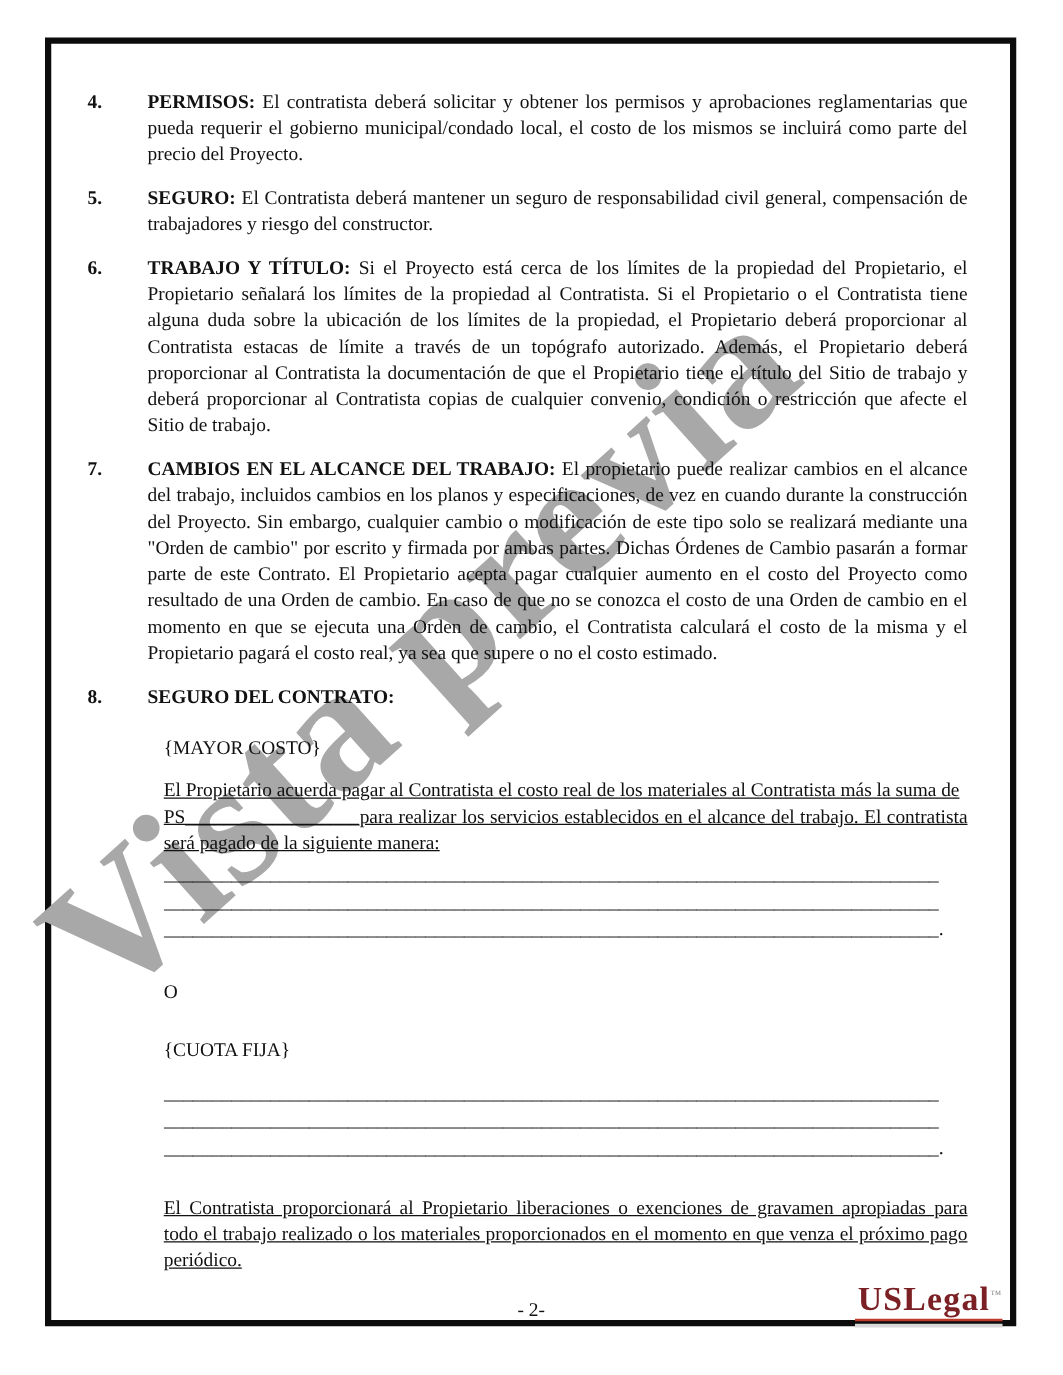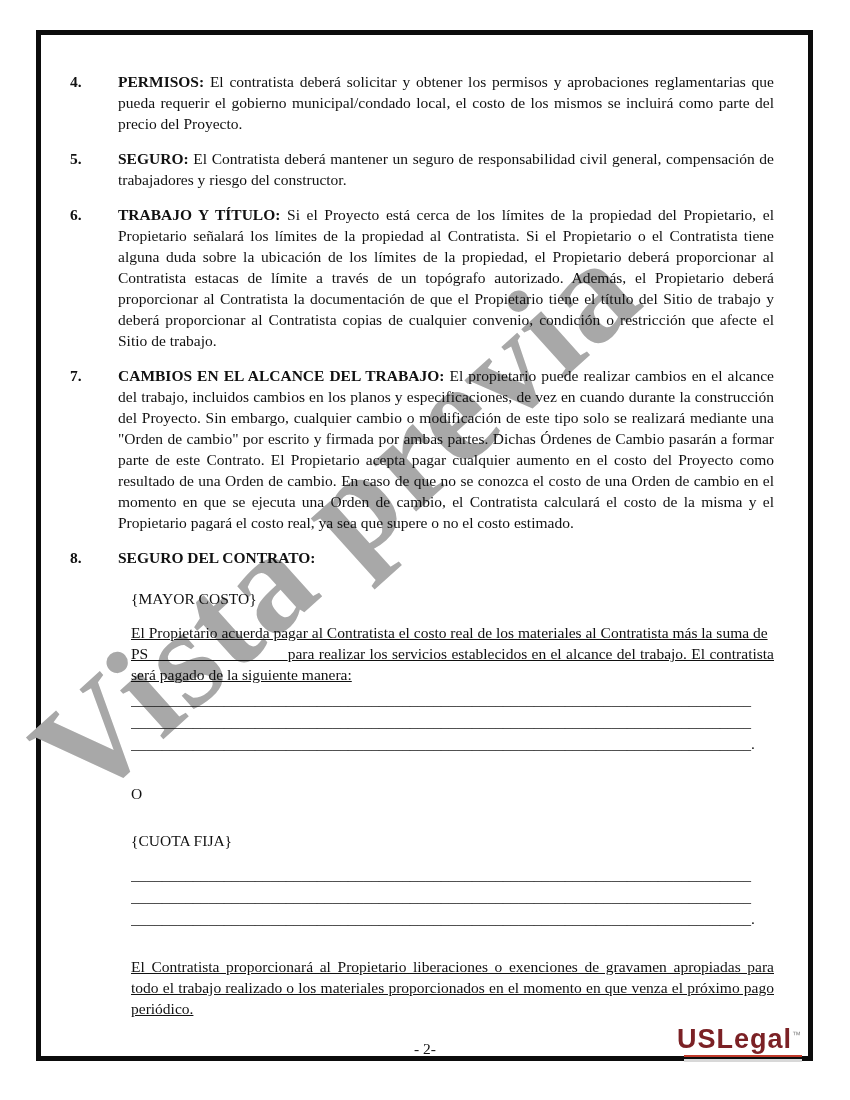--- a/index.html
+++ b/index.html
@@ -49,21 +49,21 @@
   .page-number {
     position:absolute; left:0; right:0; bottom:42px;
     text-align:center; font-size:15.5px; z-index:2;
   }
 
   .logo {
     position:absolute; right:48px; bottom:38px; z-index:3;
     text-align:right; line-height:1;
   }
   .logo-text {
-    font-family:Liberation Sans, sans-serif;
+    font-family:Liberation Serif, serif;
     font-weight:bold; font-size:27px; color:#7b2125; letter-spacing:1px;
   }
   .logo-tm { font-size:9px; color:#8a8a8a; vertical-align:super; font-weight:normal; }
   .logo-rule { margin-top:2px; height:2px; background:#c03a2b; width:118px; margin-left:auto; }
   .logo-sub { margin-top:2px; height:3px; background:#d8d8d8; width:118px; margin-left:auto; }
 </style>
 </head>
 <body>
 
 <div class="page">

